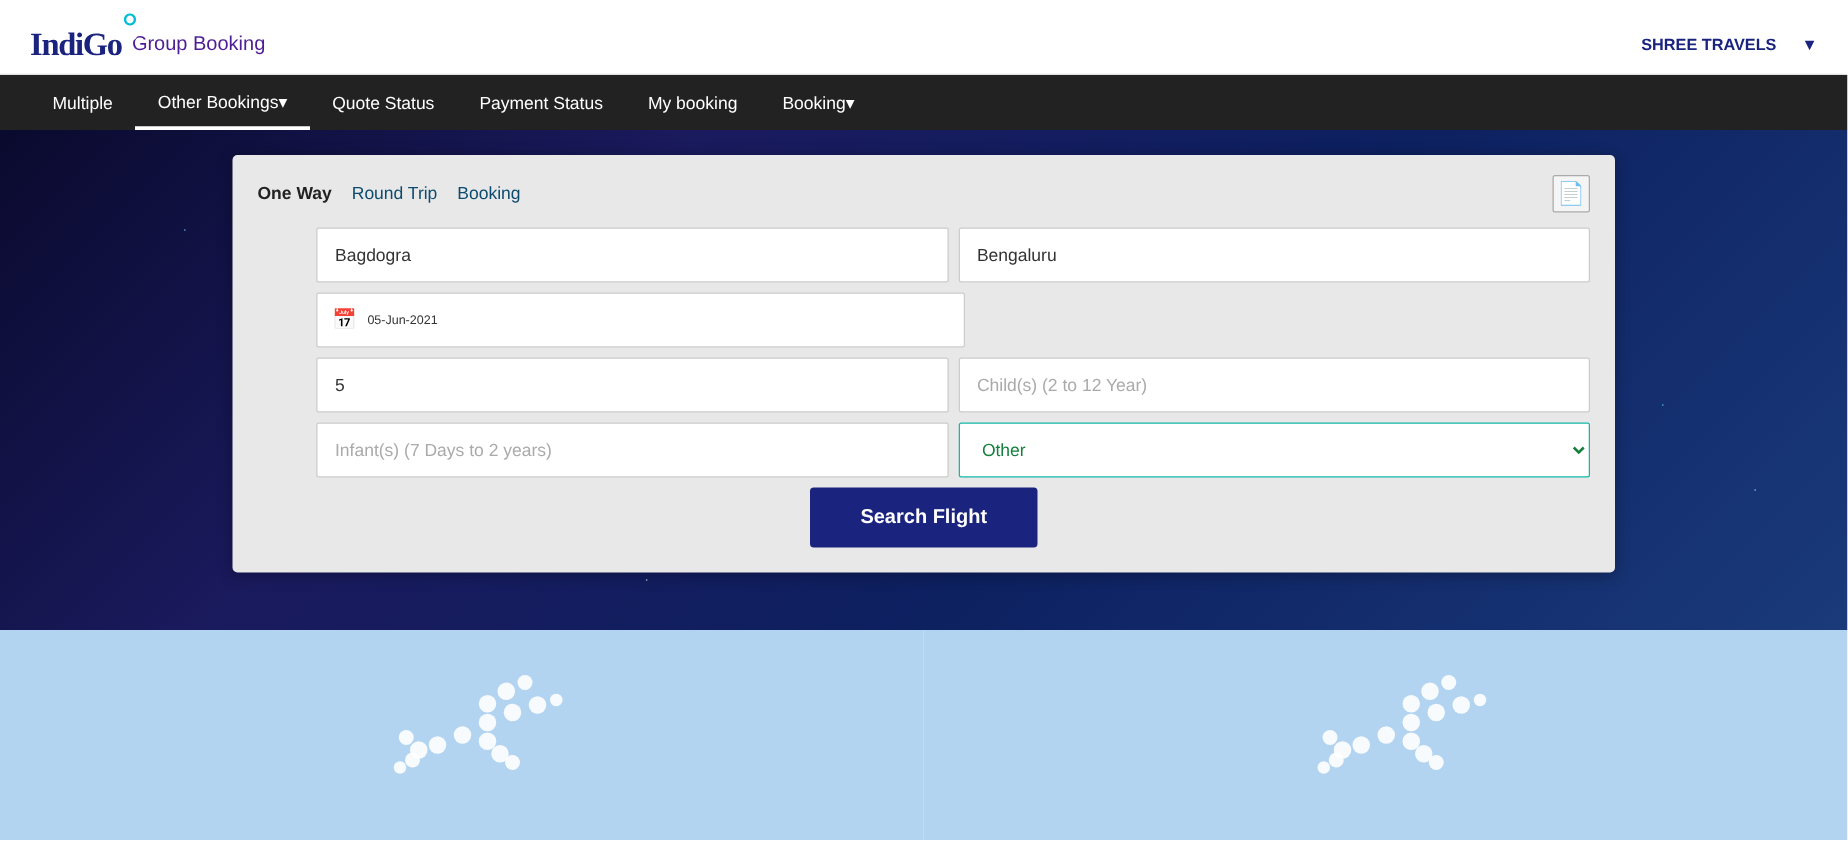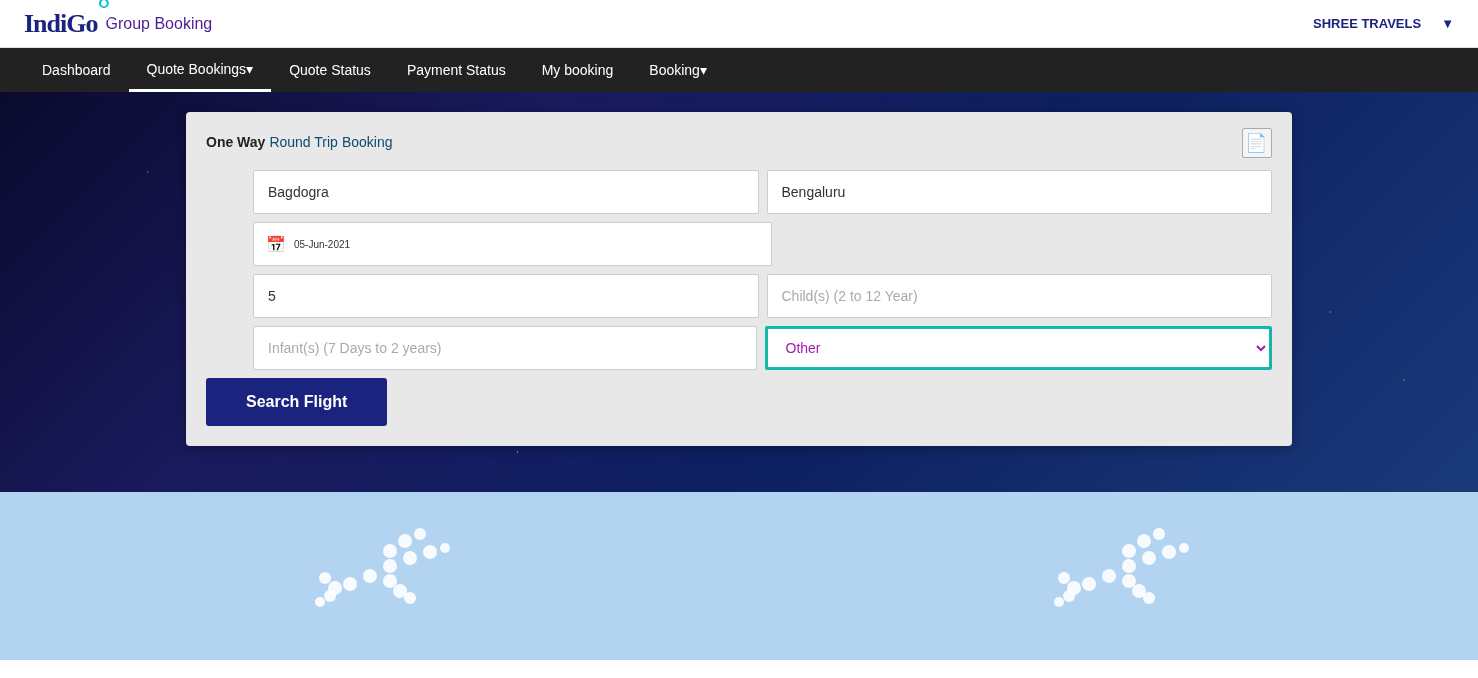--- a/index.html
+++ b/index.html
@@ -7,20 +7,21 @@
 
     
     .top-bar {
       display: flex;
       align-items: center;
       justify-content: space-between;
       padding: 8px 24px;
       background: #fff;
       border-bottom: 1px solid #e0e0e0;
       height: 48px;
+      margin-top: 12px;
     }
     .logo-area {
       display: flex;
       align-items: center;
       gap: 8px;
     }
     .logo-indigo {
       font-size: 26px;
       font-weight: bold;
       color: #1a237e;
@@ -118,21 +119,21 @@
     }
 
     .panel-header {
       display: flex;
       align-items: center;
       justify-content: space-between;
       margin-bottom: 12px;
     }
     .trip-tabs {
       display: flex;
-      gap: 4px;
+      gap: 16px;
     }
     .trip-tab {
       font-size: 14px;
       cursor: pointer;
       padding-bottom: 2px;
     }
     .trip-tab.active {
       font-weight: bold;
       color: #222;
     }
@@ -194,45 +195,45 @@
       outline: none;
       font-size: 10px;
       color: #333;
       background: transparent;
       flex: 1;
     }
 
     .select-input {
       flex: 1;
       padding: 10px 14px;
-      border: 3px solid #14b8a6;
+      border: 1px solid #14b8a6;
       border-radius: 2px;
       font-size: 14px;
       background: #fff;
-      color: #a21caf;
+      color: #15803d;
       height: 44px;
       appearance: auto;
     }
 
     .btn-search {
       background: #1a237e;
       color: #fff;
       border: none;
       padding: 12px 40px;
       font-size: 16px;
       font-weight: bold;
       border-radius: 3px;
       cursor: pointer;
       height: 48px;
       align-self: flex-end;
     }
 
     .action-row {
       display: flex;
-      justify-content: flex-start;
+      justify-content: center;
       margin-top: 8px;
     }
 
     
     .bottom-section {
       display: flex;
       height: 168px;
     }
     .bottom-card {
       flex: 1;
@@ -260,22 +261,22 @@
     </div>
     <div class="logo-group">Group Booking</div>
   </div>
   <div class="user-area">
     <span>SHREE TRAVELS</span>
     <span>▼</span>
   </div>
 </div>
 
 <nav class="nav-bar">
-  <div class="nav-item">Dashboard</div>
-  <div class="nav-item active">Quote Bookings▾</div>
+  <div class="nav-item">Multiple</div>
+  <div class="nav-item active">Other Bookings▾</div>
   <div class="nav-item">Quote Status</div>
   <div class="nav-item">Payment Status</div>
   <div class="nav-item">My booking</div>
   <div class="nav-item">Booking▾</div>
 </nav>
 
 <div class="hero">
 
   <div class="search-panel">
 

